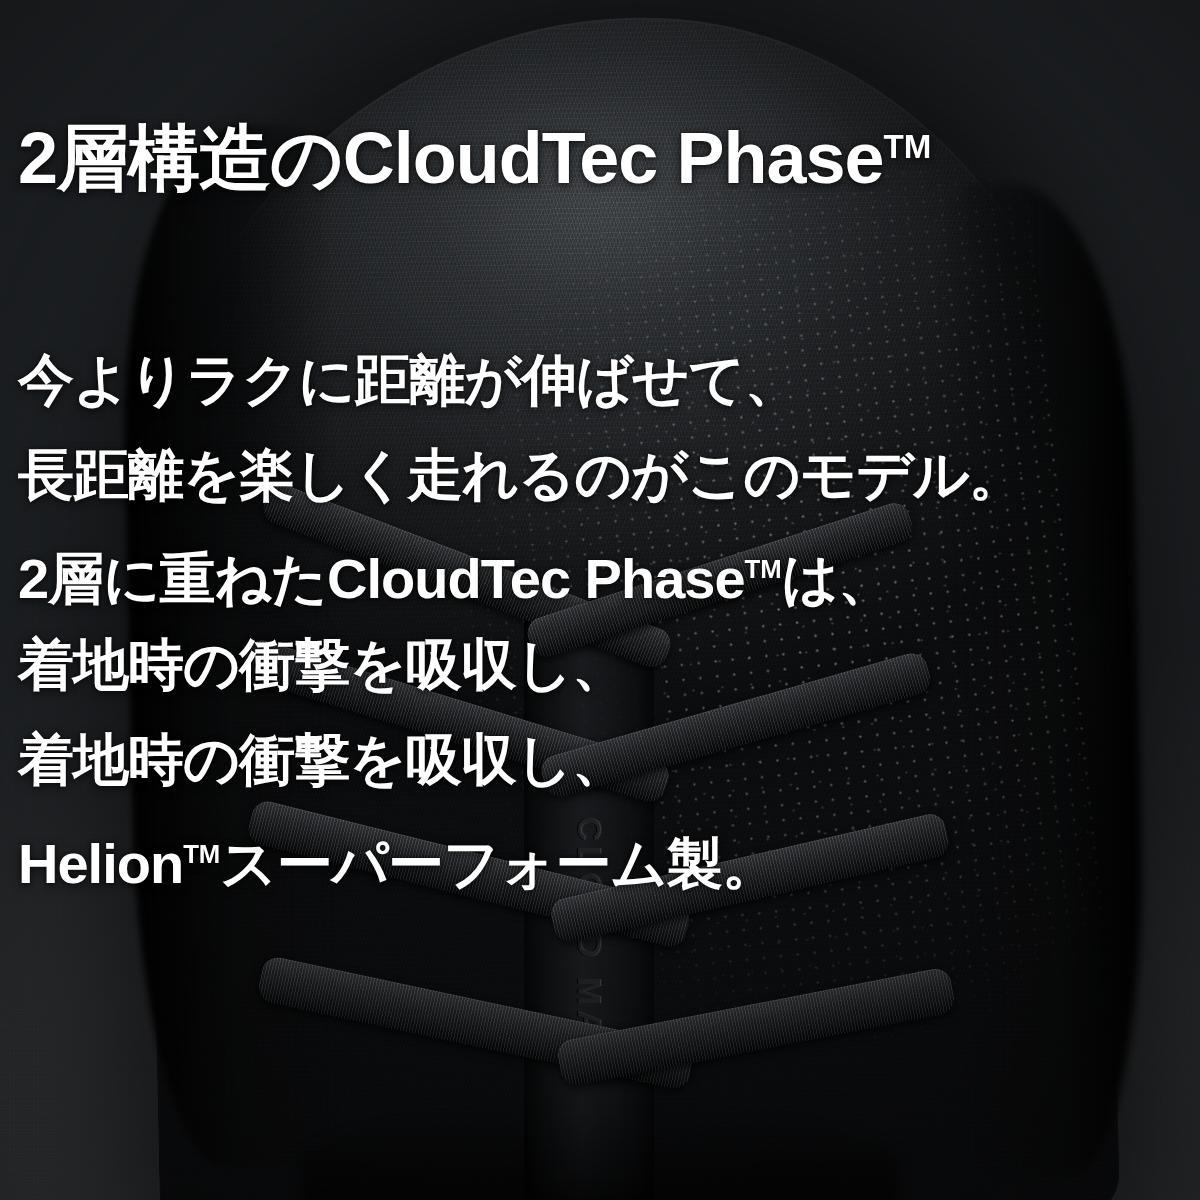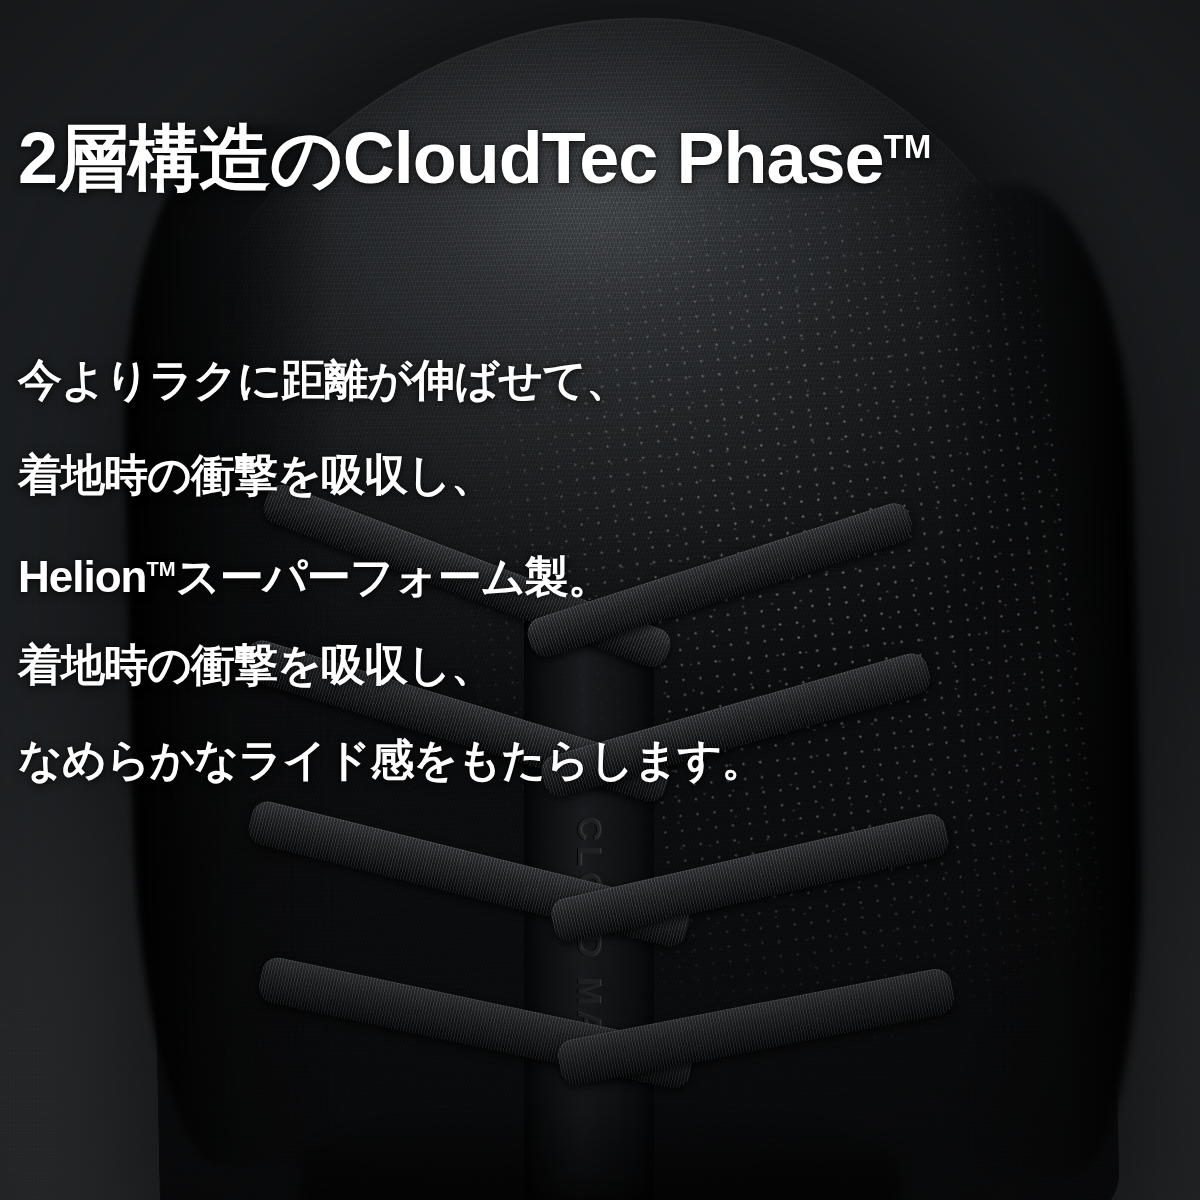--- a/index.html
+++ b/index.html
@@ -170,21 +170,21 @@
   }
 
   .body{
     position:absolute;left:18px;top:332px;
     width:1170px;
   }
   .body-line{
     margin:0;
     height:95px;
     line-height:95px;
-    font-size:44px;
+    font-size:56px;
     font-weight:700;
     color:#fff;
     letter-spacing:-1px;
     white-space:nowrap;
     text-shadow:0 2px 10px rgba(0,0,0,.70), 0 0 3px rgba(0,0,0,.55);
   }
   .body-line .tm{
     font-size:.46em;
     vertical-align:super;
     letter-spacing:0;
@@ -232,26 +232,27 @@
   </div>
 
   <div class="overlay">
 
     <h1 class="headline"><span>2層構造のCloudTec Phase</span><span class="tm">TM</span></h1>
 
     <div class="body">
 
       <p class="body-line"><span>今よりラクに距離が伸ばせて、</span></p>
 
-
+      <p class="body-line"><span>長距離を楽しく走れるのがこのモデル。</span></p>
+
+      <p class="body-line"><span>2層に重ねたCloudTec Phase</span><span class="tm">TM</span><span>は、</span></p>
 
       <p class="body-line"><span>着地時の衝撃を吸収し、</span></p>
 
+      <p class="body-line"><span>着地時の衝撃を吸収し、</span></p>
+
       <p class="body-line"><span>Helion</span><span class="tm">TM</span><span>スーパーフォーム製。</span></p>
 
-      <p class="body-line"><span>着地時の衝撃を吸収し、</span></p>
-
-
-      <p class="body-line"><span>なめらかなライド感をもたらします。</span></p>
+
 
     </div>
   </div>
 </div>
 
 </body></html>

